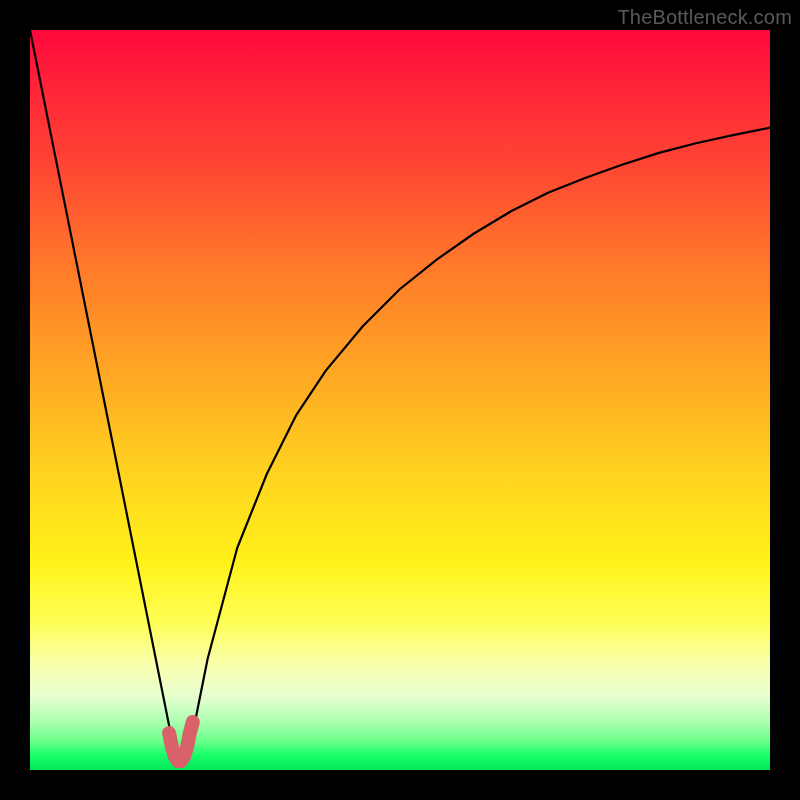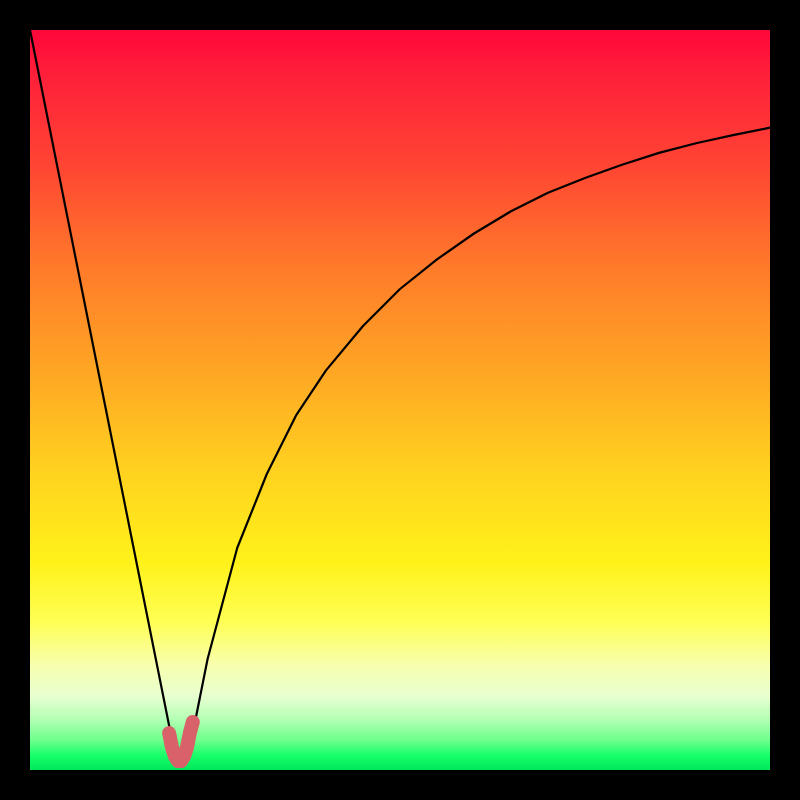--- a/index.html
+++ b/index.html
@@ -57,19 +57,20 @@
     left: 0; top: 0;
     width: 740px;
     height: 740px;
     overflow: visible;
   }
 </style>
 </head>
 <body>
 
 <div class="frame">
+  <div class="watermark">TheBottleneck.com</div>
   <div class="plot">
     <svg class="curve" viewBox="0 0 740 740" preserveAspectRatio="none">
       <path id="curve-path" fill="none" stroke="#000" stroke-width="2.2" stroke-linecap="round" stroke-linejoin="round" d="M0.00 0.00 L14.80 74.00 L29.60 148.00 L44.40 222.00 L59.20 296.00 L74.00 370.00 L88.80 444.00 L103.60 518.00 L118.40 592.00 L133.20 666.00 L140.60 703.00 L144.30 721.50 L148.00 728.90 L151.70 731.12 L155.40 728.90 L159.10 721.50 L162.80 703.00 L177.60 629.00 L207.20 518.00 L236.80 444.00 L266.40 384.80 L296.00 340.40 L333.00 296.00 L370.00 259.00 L407.00 229.40 L444.00 203.50 L481.00 181.30 L518.00 162.80 L555.00 148.00 L592.00 134.68 L629.00 122.84 L666.00 113.22 L703.00 105.08 L740.00 97.68"></path>
       <path id="marker-path" fill="none" stroke="#d9626a" stroke-width="14" stroke-linecap="round" stroke-linejoin="round" d="M139.12 703.00 L142.08 717.80 L145.04 726.68 L148.00 731.12 L150.96 731.12 L153.92 726.68 L156.88 717.80 L159.84 703.00 L162.80 691.90"></path>
     </svg>
   </div>
 </div>
 
 </body></html>

